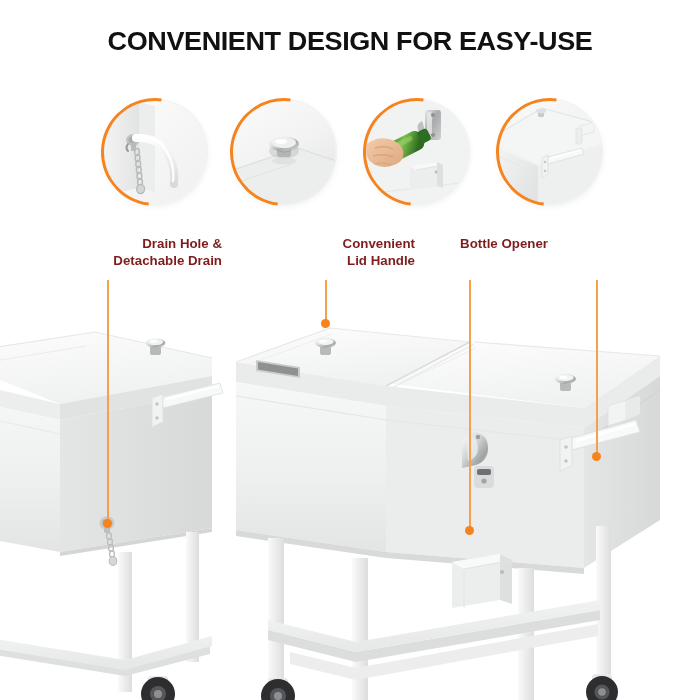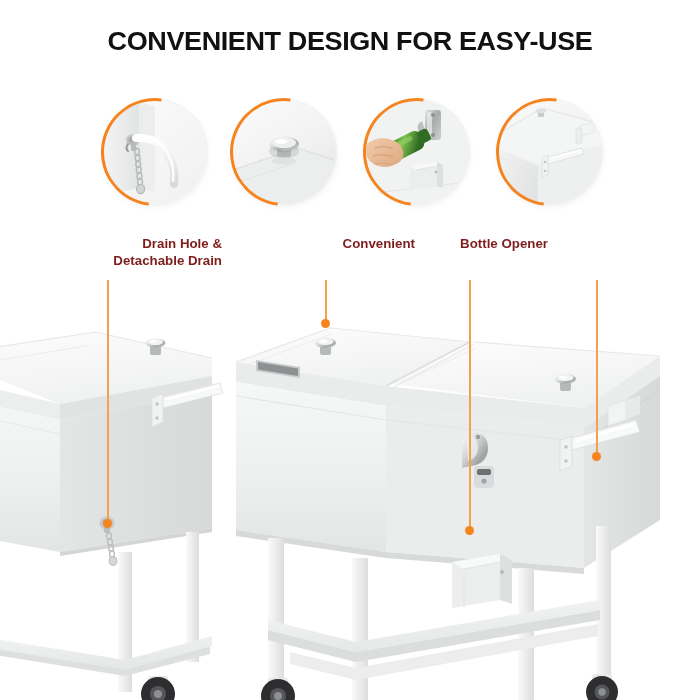--- a/index.html
+++ b/index.html
@@ -264,20 +264,21 @@
     </div>
     <div class="arc"></div>
   </div>
 
   <div class="cap" style="left:42px; top:236px; width:180px;">
     <div>Drain Hole &amp;</div>
     <div>Detachable Drain</div>
   </div>
   <div class="cap" style="left:235px; top:236px; width:180px;">
     <div>Convenient</div>
+    <div>Lid Handle</div>
   </div>
   <div class="cap" style="left:368px; top:236px; width:180px;">
     <div>Bottle Opener</div>
   </div>
 
   <div id="scene">
     <svg width="700" height="420" viewBox="0 0 700 420">
       <defs>
         <linearGradient id="lidTop" x1="0" y1="0" x2="0.4" y2="1">
           <stop offset="0" stop-color="#fdfdfd"></stop>

